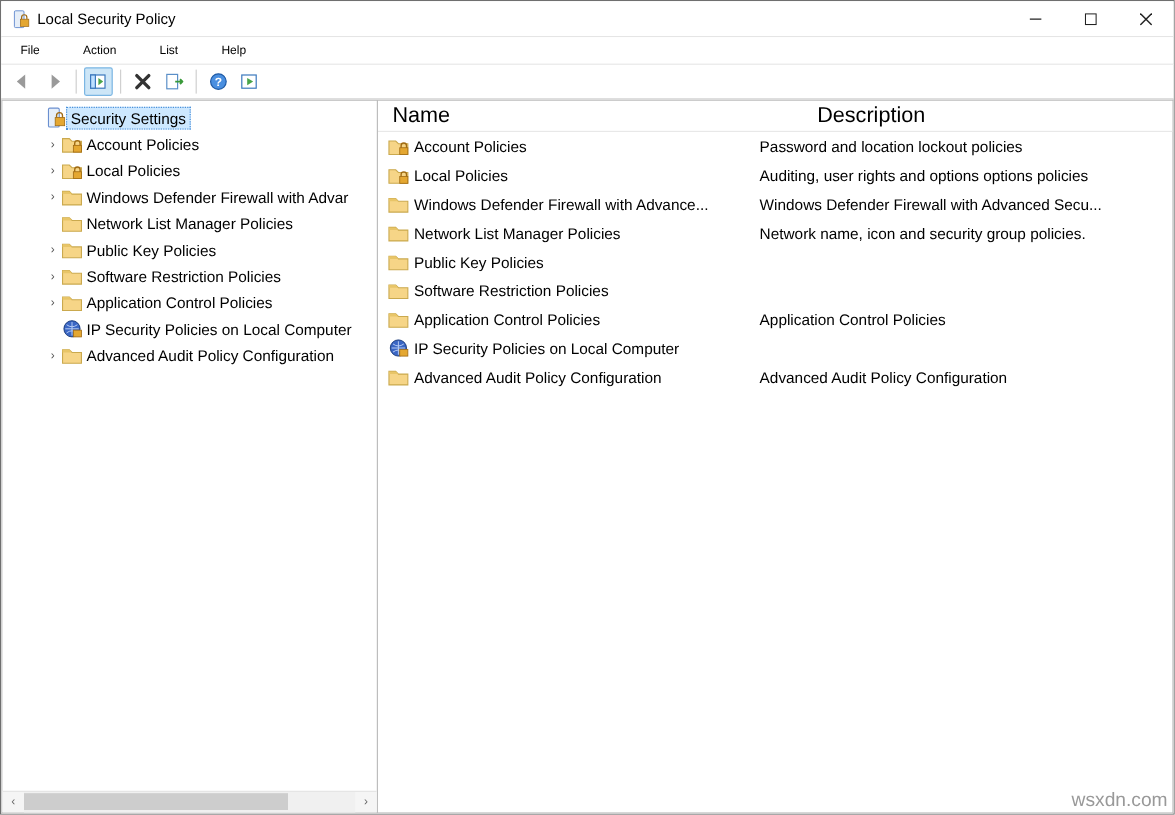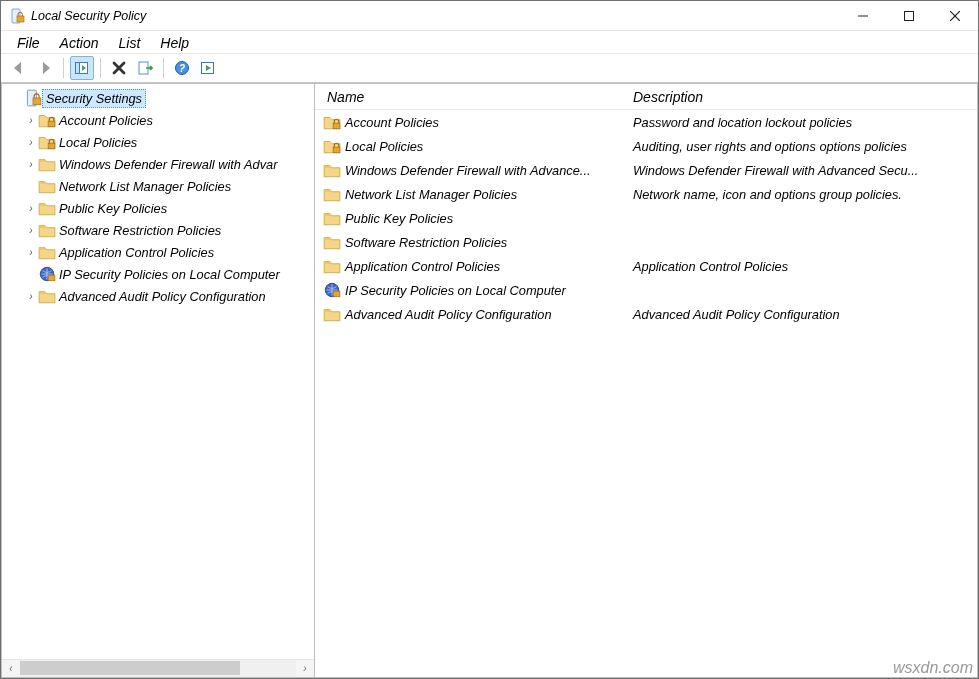--- a/index.html
+++ b/index.html
@@ -6,58 +6,58 @@
   html, body { margin:0; padding:0; width:979px; height:679px; overflow:hidden; background:#fff; color:#000; font-size:12.8px; }
   .window { width:979px; height:679px; border:1px solid #6f6f6f; display:flex; flex-direction:column; background:#fff; }
   
   .titlebar { height:30px; display:flex; align-items:center; background:#fff; border-bottom:1px solid #e5e5e5; }
   .titlebar .app-icon { width:16px; height:16px; margin:0 6px 0 8px; display:flex; align-items:center; justify-content:center;}
   .titlebar .title { flex:0 0 auto; font-size:12.5px; }
   .titlebar .spacer { flex:1; }
   .win-btn { width:46px; height:30px; display:flex; align-items:center; justify-content:center; }
   .win-btn svg { width:10px; height:10px; }
   
-  .menubar { height:22px; display:flex; align-items:flex-end; padding:0 6px; gap:0; background:#fff; font-size:14px;}
+  .menubar { height:22px; display:flex; align-items:center; padding:0 6px; gap:16px; background:#fff; font-size:10px;}
   .menu-item { padding:2px 10px; }
   
   .toolbar { height:30px; display:flex; align-items:center; padding:2px 6px; gap:2px; background:#fff; border-top:1px solid #e8e8e8; border-bottom:1px solid #c8c8c8;}
   .tbtn { width:24px; height:24px; display:flex; align-items:center; justify-content:center; border:1px solid transparent; border-radius:2px;}
   .tbtn.active { background:#cde6f7; border:1px solid #7bb6e3; }
   .tbtn svg { width:16px; height:16px; }
   .tsep { width:1px; height:20px; background:#d0d0d0; margin:0 4px; }
   
   .panes { flex:1; display:flex; overflow:hidden; }
   .tree-pane { width:314px; border:1px solid #bdbdbd; margin:0 0 0 0; overflow:hidden; position:relative; background:#fff; display:flex; flex-direction:column;}
-  .tree-body { flex:1; overflow:hidden; padding:3px 0 0 4px;}
+  .tree-body { flex:1; overflow:hidden; padding:3px 0 0 17px;}
   .list-pane { flex:1; border:1px solid #bdbdbd; border-left:none; overflow:hidden; background:#fff; display:flex; flex-direction:column;}
   
   .tree-row { display:flex; align-items:center; height:22px; padding-left:4px; white-space:nowrap; }
   .tree-row .expander { width:14px; text-align:center; color:#555; font-size:10px; }
   .tree-row .ticon { width:18px; height:16px; display:flex; align-items:center; justify-content:center; }
   .tree-row .tlabel { padding:1px 3px; }
   .tree-row.root .tlabel { background:#cde8ff; border:1px dotted #4a90d9; }
   .tree-row.indent { padding-left:18px; }
   .tree-row.noexp .expander { visibility:hidden; }
   
-  .list-header { height:26px; display:flex; align-items:center; border-bottom:1px solid #e8e8e8; font-size:14px; background:#fff; }
+  .list-header { height:26px; display:flex; align-items:center; border-bottom:1px solid #e8e8e8; font-size:18px; background:#fff; }
   .col-name { width:312px; padding-left:12px; }
-  .col-desc { flex:1; padding-left:6px; }
+  .col-desc { flex:1; padding-left:6px;margin-left:48px; }
   .list-body { flex:1; }
   .list-row { display:flex; align-items:center; height:24px; }
   .list-row .ricon { width:18px; height:16px; margin-left:8px; display:flex; align-items:center; justify-content:center;}
   .list-row .rname { width:286px; padding-left:4px; white-space:nowrap; overflow:hidden; text-overflow:ellipsis; }
   .list-row .rdesc { flex:1; padding-left:6px; white-space:nowrap; overflow:hidden; text-overflow:ellipsis; }
   
   .hscroll { height:18px; border-top:1px solid #e5e5e5; background:#f5f5f5; display:flex; align-items:center;}
   .hscroll .harrow { width:18px; height:18px; display:flex; align-items:center; justify-content:center; color:#666; font-size:10px;}
   .hscroll .htrack { flex:1; height:18px; background:#f0f0f0; position:relative;}
   .hscroll .hthumb { position:absolute; left:0; top:1px; height:14px; width:220px; background:#cdcdcd; border-radius:0;}
   
   .watermark { position:absolute; right:6px; bottom:2px; font-size:16px; color:#999; }
-  .page-wrap { position:relative; width:979px; height:679px;font-style:italic;}
+  .page-wrap { position:relative; width:979px; height:679px;}
 </style>
 </head>
 <body>
 <div class="page-wrap">
 
 <svg width="0" height="0" style="position:absolute">
   <defs>
     <g id="ic-folder">
       <path d="M1 4 L6 4 L8 6 L15 6 L15 14 L1 14 Z" fill="#f6d587" stroke="#caa94e" stroke-width="0.8"></path>
       <path d="M1 4 L6 4 L8 6 L1 6 Z" fill="#e8c568"></path>
@@ -302,21 +302,21 @@
           <span class="rname">Windows Defender Firewall with Advance...</span>
           <span class="rdesc">Windows Defender Firewall with Advanced Secu...</span>
         </div>
         <div class="list-row">
           <span class="ricon">
                 <svg viewBox="0 0 16 16">
                   <use href="#ic-folder"></use>
                 </svg>
               </span>
           <span class="rname">Network List Manager Policies</span>
-          <span class="rdesc">Network name, icon and options group policies.</span>
+          <span class="rdesc">Network name, icon and security group policies.</span>
         </div>
         <div class="list-row">
           <span class="ricon">
                 <svg viewBox="0 0 16 16">
                   <use href="#ic-folder"></use>
                 </svg>
               </span>
           <span class="rname">Public Key Policies</span>
           <span class="rdesc"></span>
         </div>

